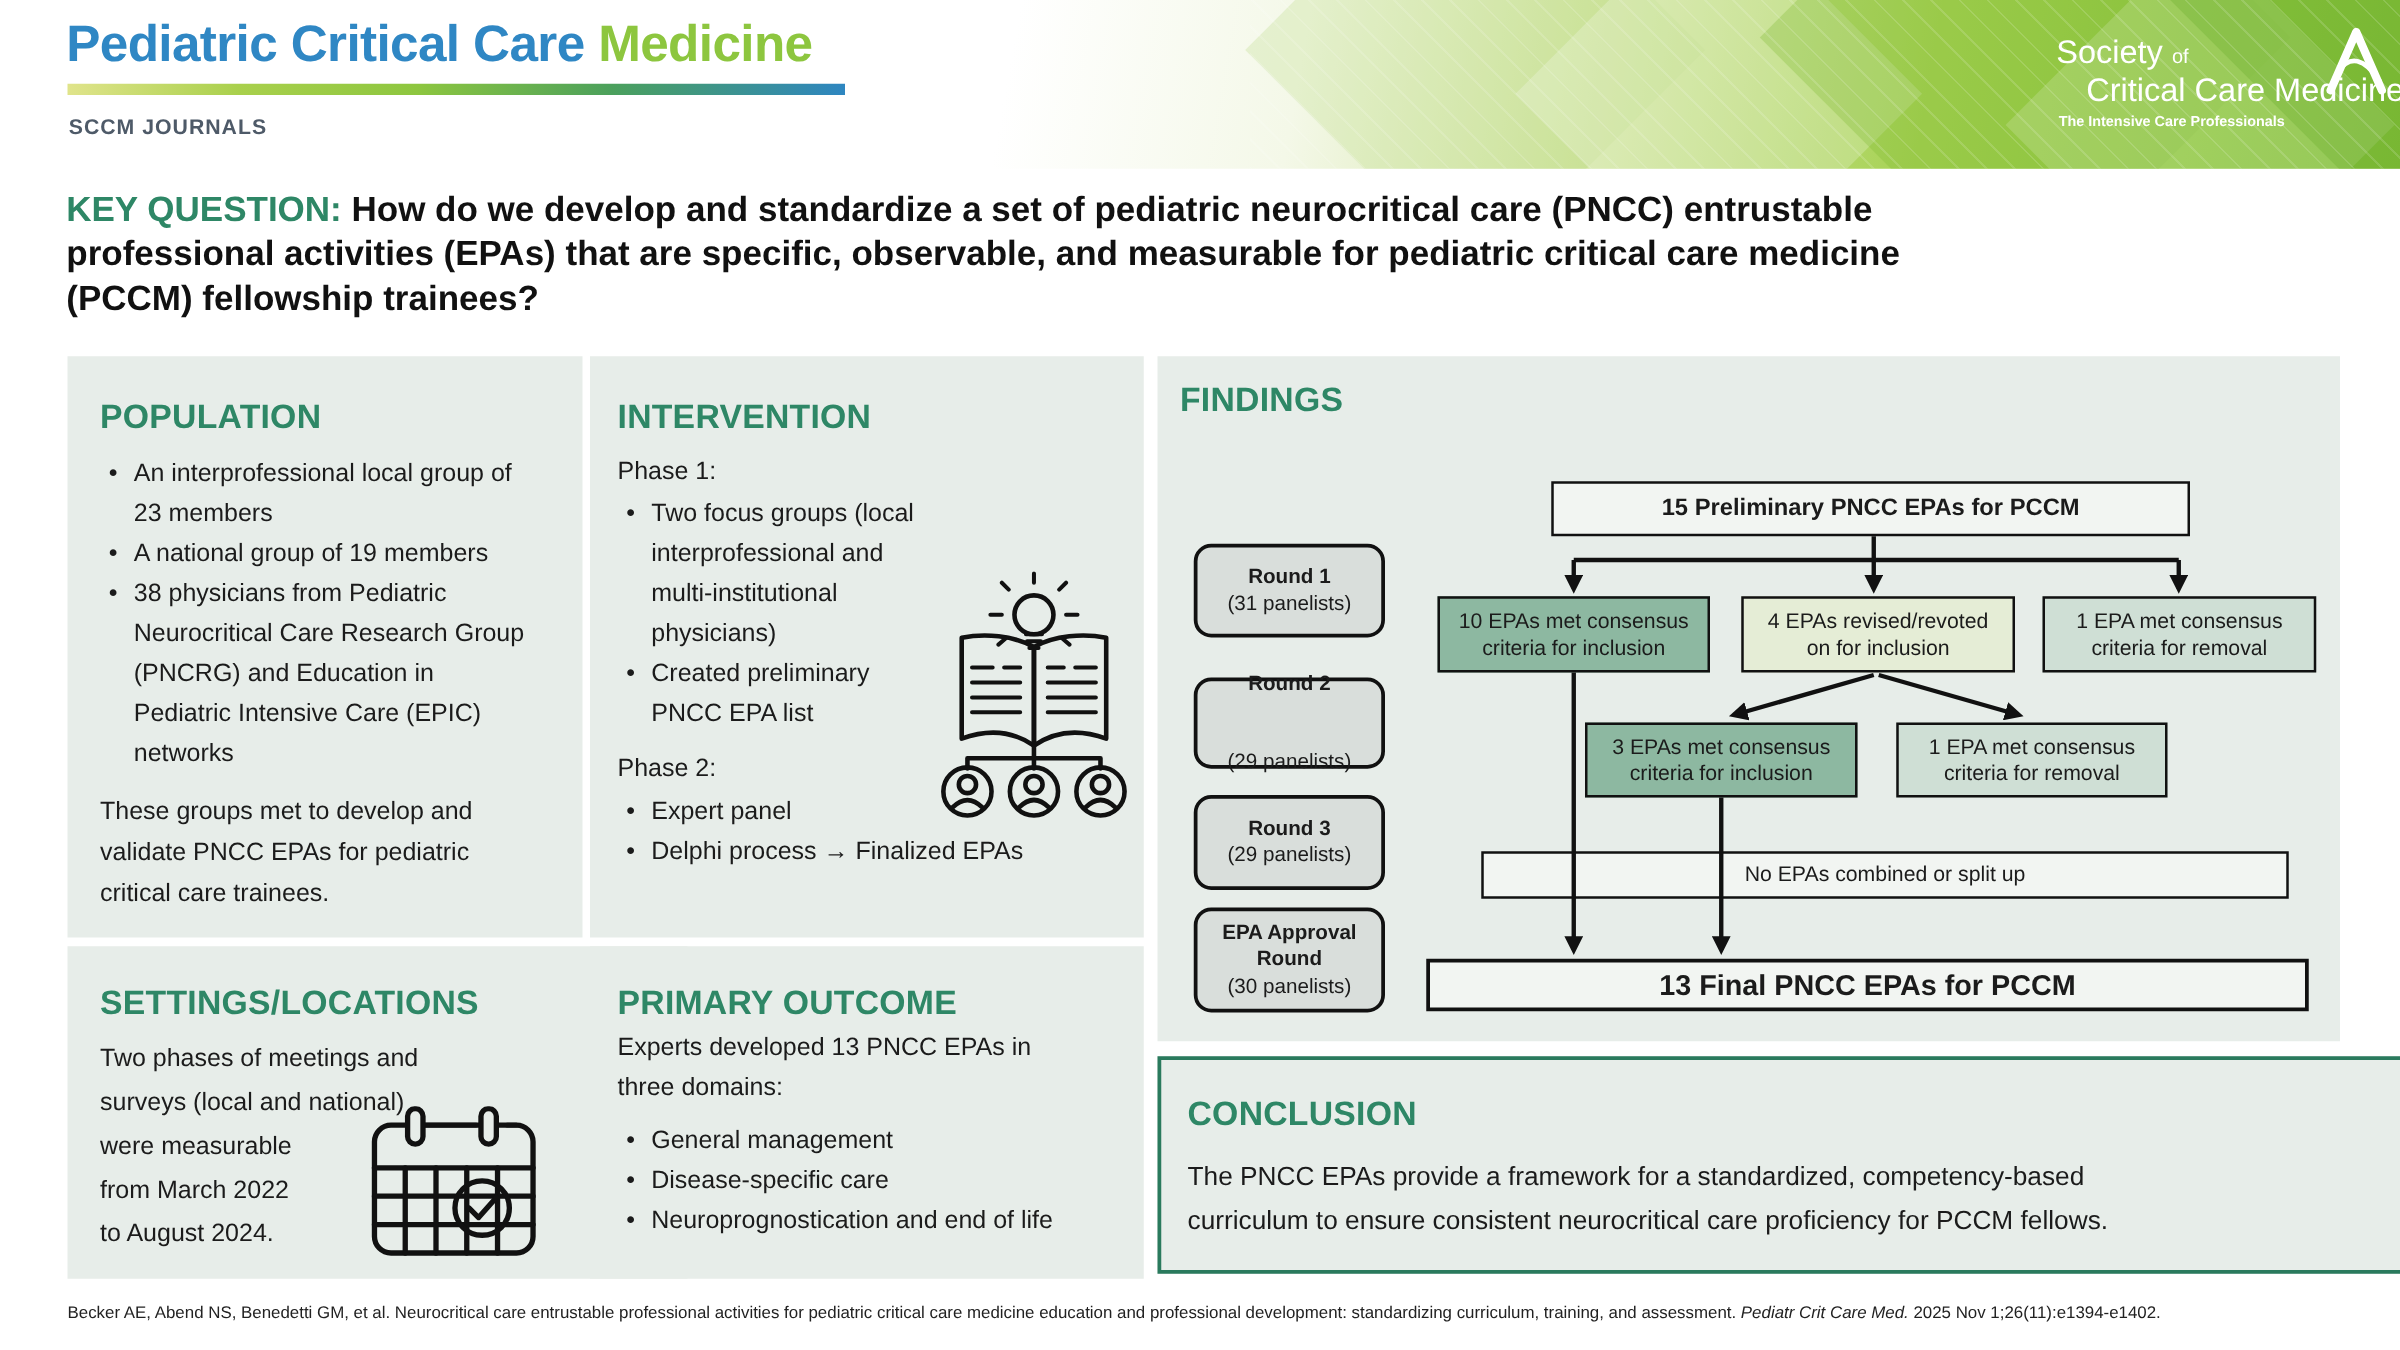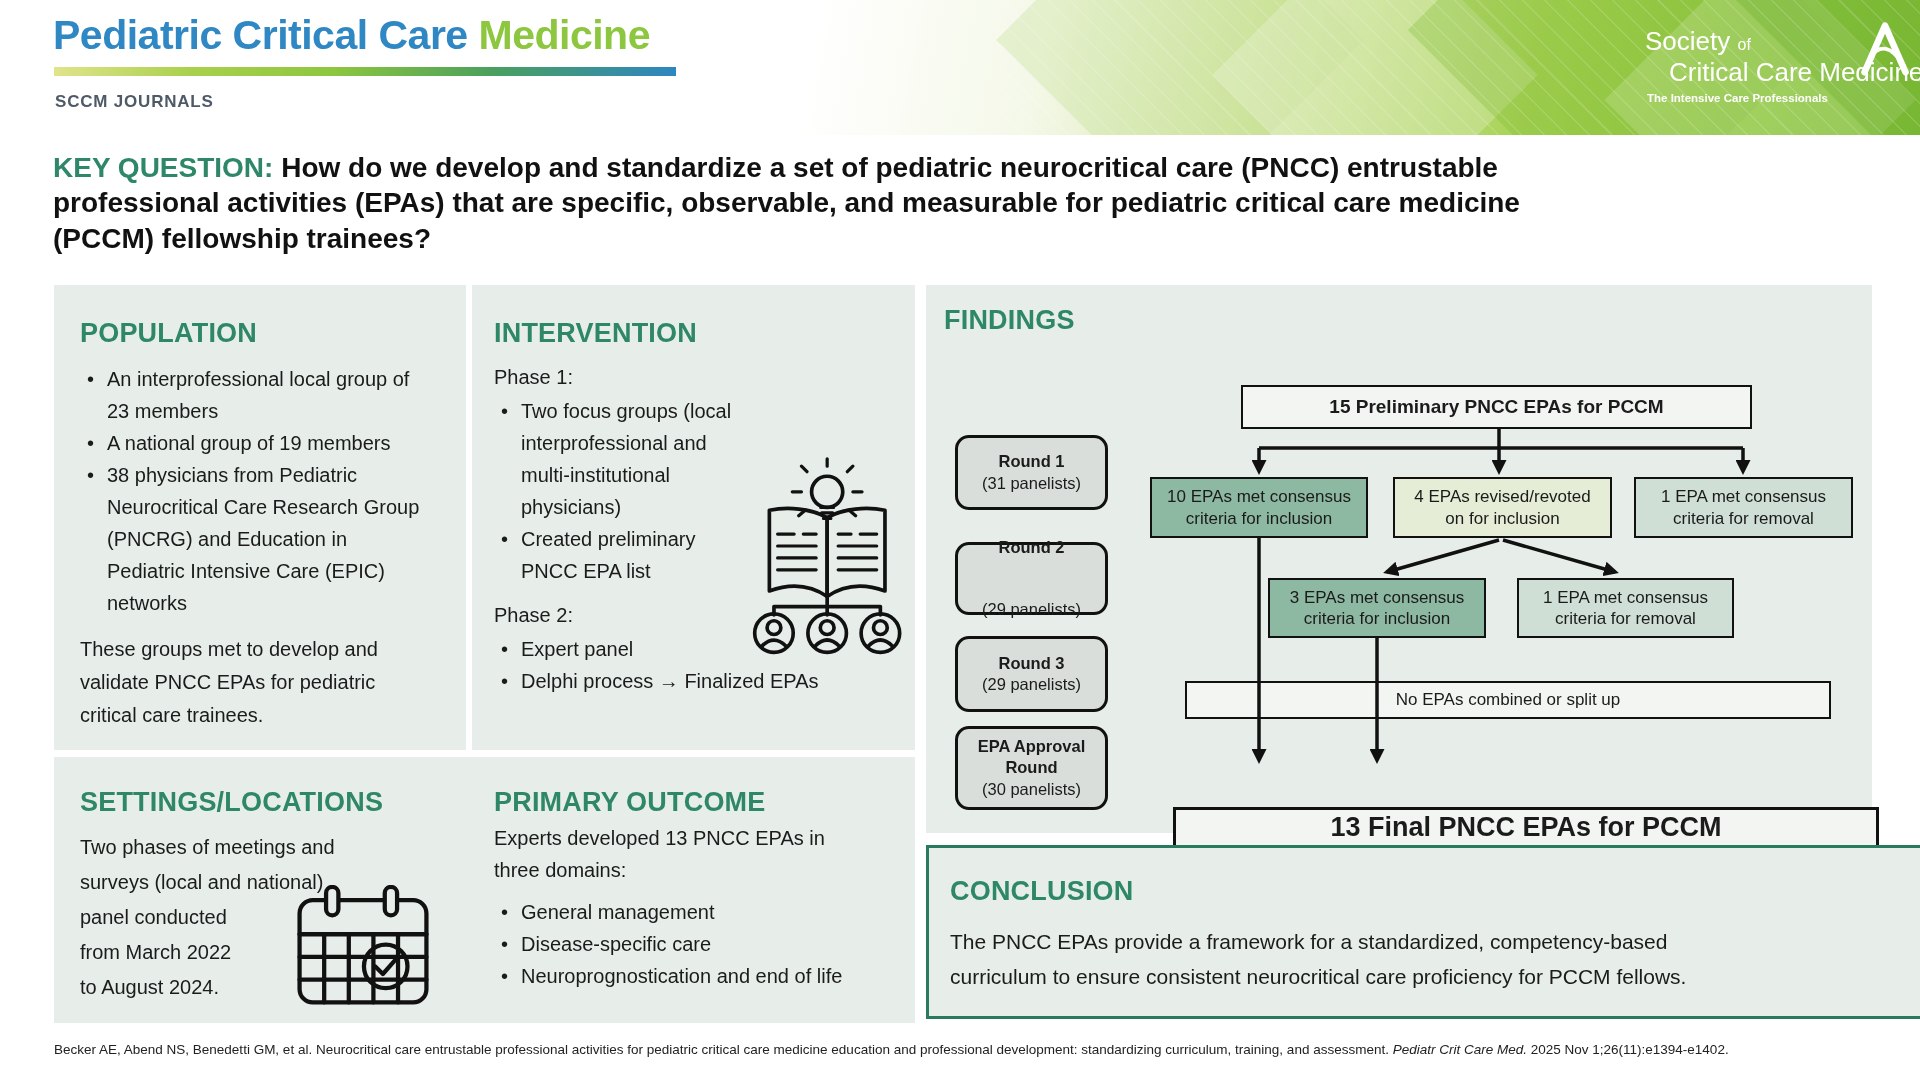--- a/index.html
+++ b/index.html
@@ -72,21 +72,21 @@
   .fbox{position:absolute;border:2.5px solid #111;box-sizing:border-box;
         display:flex;align-items:center;justify-content:center;text-align:center;
         font-size:17px;line-height:1.25;padding:2px 8px;background:#f2f5f2;}
   .fb-top  {left:315px;top:100px;width:511px;height:44px;font-weight:bold;font-size:19px;}
   .fb-a    {left:224px;top:192px;width:218px;height:61px;background:#8db8a1;}
   .fb-b    {left:467px;top:192px;width:219px;height:61px;background:#e5edd6;}
   .fb-c    {left:708px;top:192px;width:219px;height:61px;background:#cfdfd5;}
   .fb-d    {left:342px;top:293px;width:218px;height:60px;background:#8db8a1;}
   .fb-e    {left:591px;top:293px;width:217px;height:60px;background:#cfdfd5;}
   .fb-no   {left:259px;top:396px;width:646px;height:38px;}
-  .fb-final{left:247px;top:482px;width:706px;height:42px;font-weight:bold;font-size:27px;border-width:3px;margin-top:40px;}
+  .fb-final{left:215px;top:482px;width:706px;height:42px;font-weight:bold;font-size:23px;border-width:3px;}
   .flow-svg{position:absolute;inset:0;pointer-events:none;z-index:10;}
 
   
   .conc-text{margin-top:18px;width:770px;font-size:21px;line-height:1.65;}
   .footer{position:absolute;left:54px;top:1042px;width:1800px;font-size:13.5px;color:#222;}
   .footer i{font-style:italic;}
 </style>
 </head>
 <body>
 
@@ -177,21 +177,21 @@
         <path d="M133 206 Q146 193 159 206"></path>
       </svg>
     </div>
   </div>
 
   <div class="panel p-set">
     <h2>SETTINGS/LOCATIONS</h2>
     <div class="set-lines">
       <div>Two phases of meetings and</div>
       <div>surveys (local and national)</div>
-      <div>panel conducted</div>
+      <div>were measurable</div>
       <div>from March 2022</div>
       <div>to August 2024.</div>
     </div>
     <div class="cal-icon">
       <svg viewBox="0 0 150 132" width="142" height="125" fill="none" stroke="#111" stroke-width="4.5" stroke-linecap="round" stroke-linejoin="round">
         <rect x="8" y="16" width="134" height="108" rx="14"></rect>
         <path d="M8 52 H142"></path>
         <path d="M8 76 H142 M8 100 H142"></path>
         <path d="M34 52 V124 M60 52 V124 M86 52 V124 M112 52 V124"></path>
         <path d="M50 16 H94 M120 16 H128" stroke-width="4"></path>

